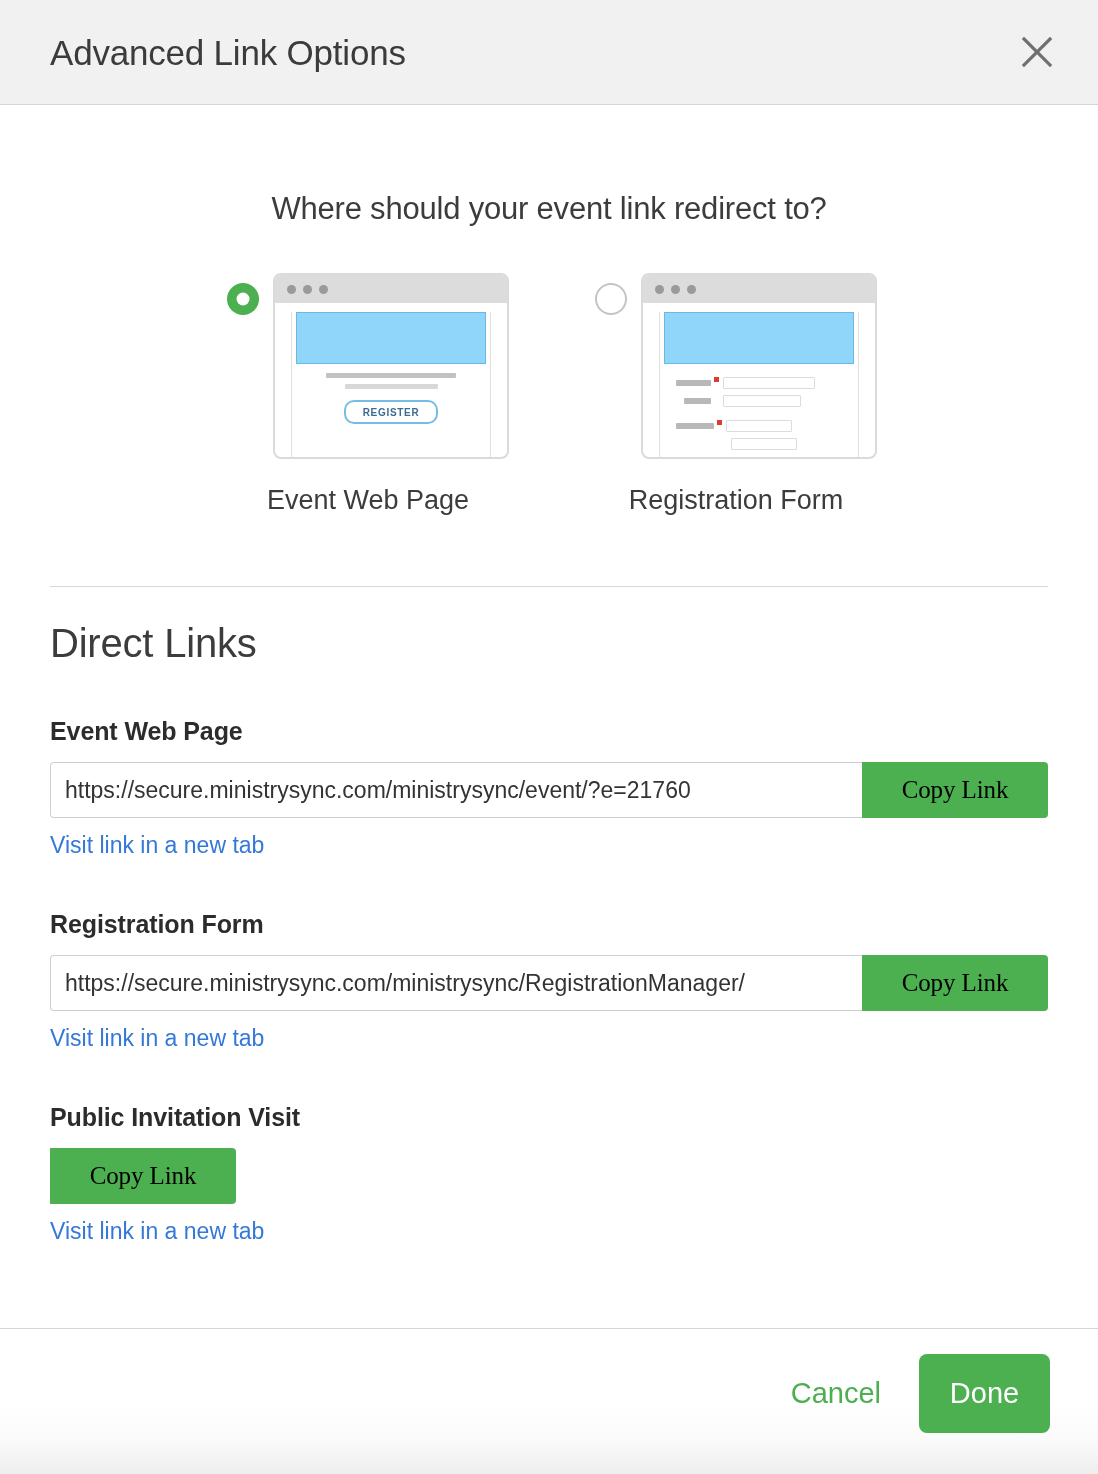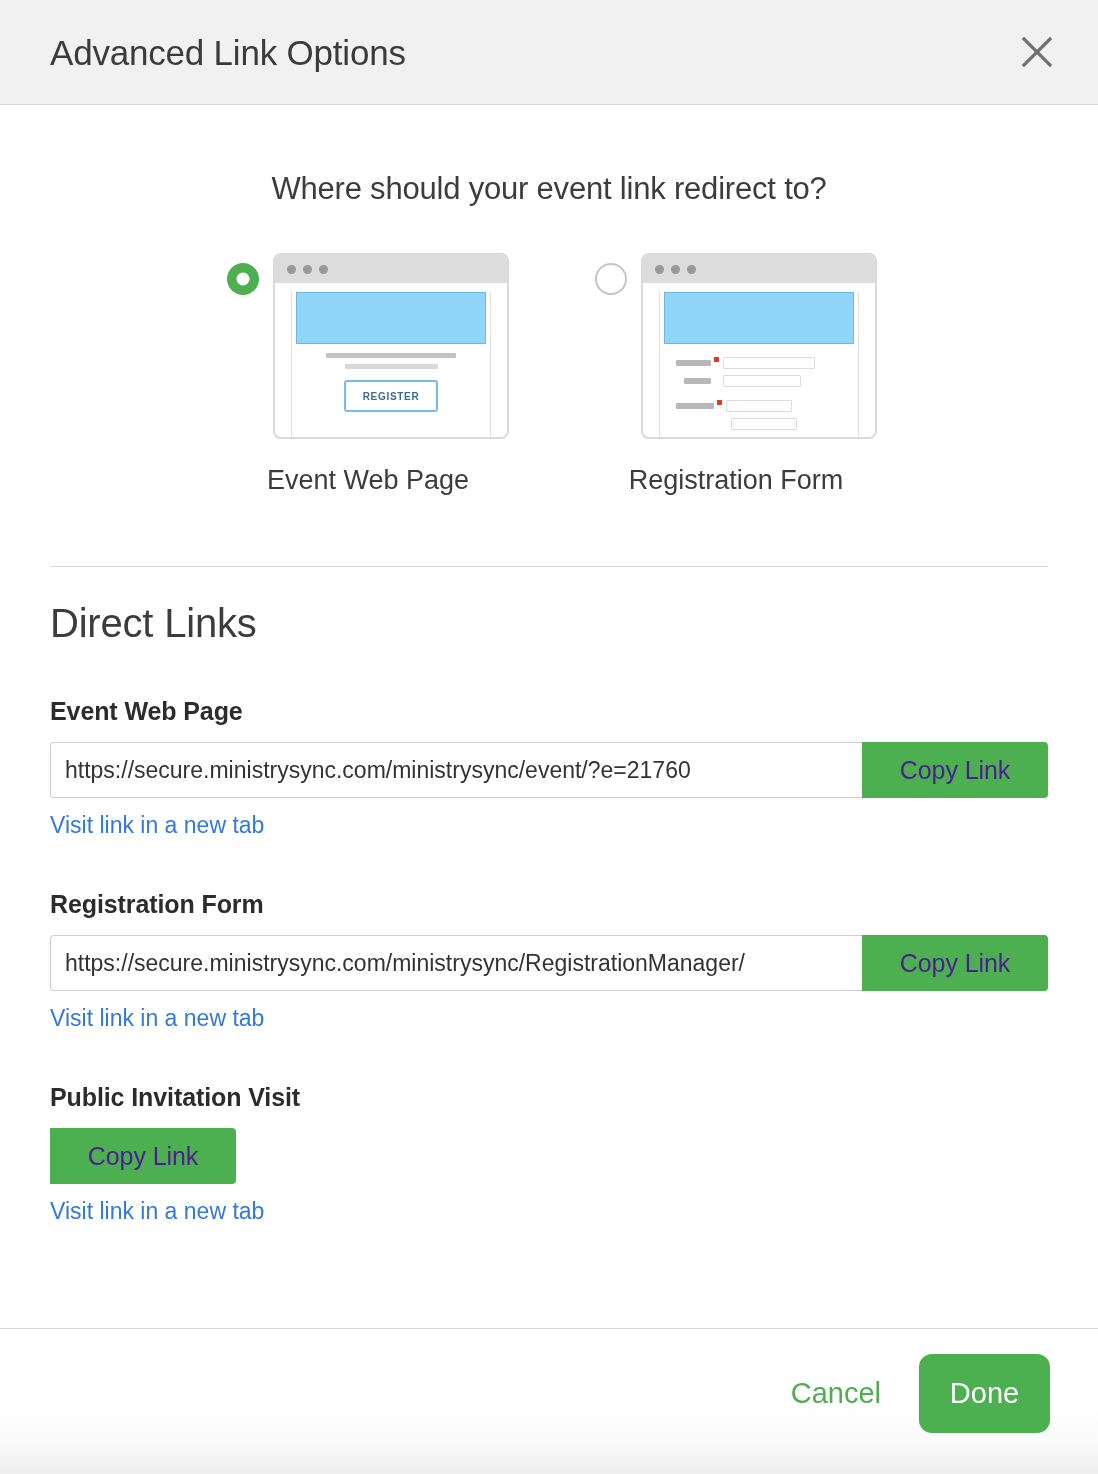--- a/index.html
+++ b/index.html
@@ -16,20 +16,21 @@
     overflow: hidden;
   }
 
   .modal {
     width: 1098px;
     height: 1474px;
     position: relative;
     display: flex;
     flex-direction: column;
     background: #ffffff;
+    gap: 20px;
   }
 
   
   .modal-header {
     height: 105px;
     min-height: 105px;
     background: #f1f1f1;
     border-bottom: 1px solid #d6d6d6;
     display: flex;
     align-items: center;
@@ -173,24 +174,24 @@
   .line {
     background: #c2c2c2;
     height: 5px;
     margin: 0 auto 6px auto;
     border-radius: 1px;
   }
   .line.l1 { width: 130px; }
   .line.l2 { width: 93px; background: #d8d8d8; }
   .register-btn {
     width: 94px;
-    height: 32px;
+    height: 24px;
     margin: 11px auto 0 auto;
     border: 2px solid #74bde6;
-    border-radius: 3px;
+    border-radius: 10px;
     display: flex;
     align-items: center;
     justify-content: center;
     font-size: 10px;
     font-weight: bold;
     letter-spacing: 0.7px;
     color: #3c6c94;
   }
 
   
@@ -274,25 +275,25 @@
     color: #333333;
     font-family: "Liberation Sans", sans-serif;
     background: #ffffff;
     outline: none;
     min-width: 0;
   }
   .copy-btn {
     width: 186px;
     flex: 0 0 186px;
     background: #4caf50;
-    color: #4c1d95;
+    color: #000000;
     border: none;
     border-radius: 0 4px 4px 0;
     font-size: 25px;
-    font-family: Liberation Sans, sans-serif;
+    font-family: Liberation Serif, serif;
     cursor: pointer;
     letter-spacing: -0.1px;
   }
   .visit-link {
     display: inline-block;
     margin-top: 14px;
     font-size: 23px;
     color: #3478d8;
     text-decoration: none;
     cursor: pointer;
@@ -316,21 +317,21 @@
     color: #4caf50;
     font-size: 29px;
     font-family: "Liberation Sans", sans-serif;
     cursor: pointer;
     padding: 10px 4px;
   }
   .done-btn {
     background: #4caf50;
     color: #ffffff;
     border: none;
-    border-radius: 13px;
+    border-radius: 8px;
     width: 131px;
     height: 79px;
     font-size: 29px;
     font-family: "Liberation Sans", sans-serif;
     cursor: pointer;
   }
 </style>
 </head>
 <body>
 

